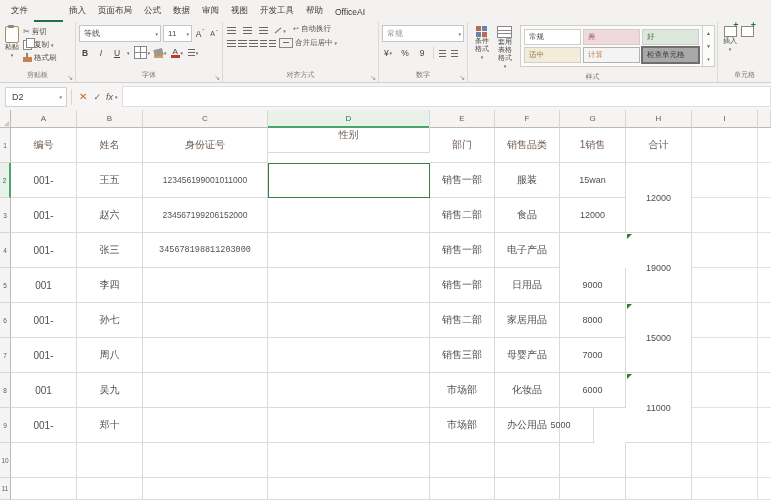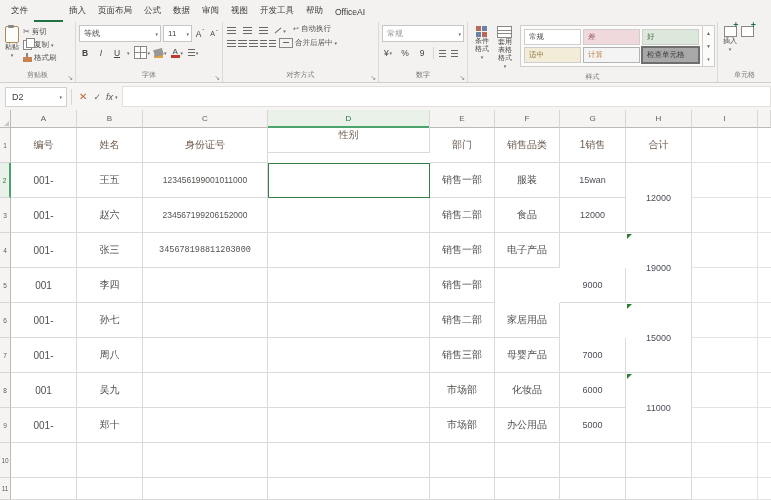--- a/index.html
+++ b/index.html
@@ -365,48 +365,50 @@
       <div class="cell" style="left: 77px; top: 123px; width: 66px; height: 35px;">张三</div>
       <div class="cell id" style="left: 143px; top: 123px; width: 125px; height: 35px; font-family: Liberation Mono, monospace;">345678198811203000</div>
       <div class="cell" style="left: 268px; top: 123px; width: 162px; height: 35px;"></div>
       <div class="cell" style="left: 430px; top: 123px; width: 65px; height: 35px;">销售一部</div>
       <div class="cell" style="left: 495px; top: 123px; width: 65px; height: 35px;">电子产品</div>
       <div class="cell" style="left: 11px; top: 158px; width: 66px; height: 35px;">001</div>
       <div class="cell" style="left: 77px; top: 158px; width: 66px; height: 35px;">李四</div>
       <div class="cell id" style="left: 143px; top: 158px; width: 125px; height: 35px;"></div>
       <div class="cell" style="left: 268px; top: 158px; width: 162px; height: 35px;"></div>
       <div class="cell" style="left: 430px; top: 158px; width: 65px; height: 35px;">销售一部</div>
+      <div class="cell" style="left: 495px; top: 158px; width: 65px; height: 35px;">日用品</div>
       <div class="cell num" style="left: 560px; top: 158px; width: 66px; height: 35px;">9000</div>
       <div class="cell" style="left: 11px; top: 193px; width: 66px; height: 35px;">001-</div>
       <div class="cell" style="left: 77px; top: 193px; width: 66px; height: 35px;">孙七</div>
       <div class="cell id" style="left: 143px; top: 193px; width: 125px; height: 35px;"></div>
       <div class="cell" style="left: 268px; top: 193px; width: 162px; height: 35px;"></div>
       <div class="cell" style="left: 430px; top: 193px; width: 65px; height: 35px;">销售二部</div>
       <div class="cell" style="left: 495px; top: 193px; width: 65px; height: 35px;">家居用品</div>
+      <div class="cell num" style="left: 560px; top: 193px; width: 66px; height: 35px;">8000</div>
       <div class="cell" style="left: 11px; top: 228px; width: 66px; height: 35px;">001-</div>
       <div class="cell" style="left: 77px; top: 228px; width: 66px; height: 35px;">周八</div>
       <div class="cell id" style="left: 143px; top: 228px; width: 125px; height: 35px;"></div>
       <div class="cell" style="left: 268px; top: 228px; width: 162px; height: 35px;"></div>
       <div class="cell" style="left: 430px; top: 228px; width: 65px; height: 35px;">销售三部</div>
       <div class="cell" style="left: 495px; top: 228px; width: 65px; height: 35px;">母婴产品</div>
       <div class="cell num" style="left: 560px; top: 228px; width: 66px; height: 35px;">7000</div>
       <div class="cell" style="left: 11px; top: 263px; width: 66px; height: 35px;">001</div>
       <div class="cell" style="left: 77px; top: 263px; width: 66px; height: 35px;">吴九</div>
       <div class="cell id" style="left: 143px; top: 263px; width: 125px; height: 35px;"></div>
       <div class="cell" style="left: 268px; top: 263px; width: 162px; height: 35px;"></div>
       <div class="cell" style="left: 430px; top: 263px; width: 65px; height: 35px;">市场部</div>
       <div class="cell" style="left: 495px; top: 263px; width: 65px; height: 35px;">化妆品</div>
       <div class="cell num" style="left: 560px; top: 263px; width: 66px; height: 35px;">6000</div>
       <div class="cell" style="left: 11px; top: 298px; width: 66px; height: 35px;">001-</div>
       <div class="cell" style="left: 77px; top: 298px; width: 66px; height: 35px;">郑十</div>
       <div class="cell id" style="left: 143px; top: 298px; width: 125px; height: 35px;"></div>
       <div class="cell" style="left: 268px; top: 298px; width: 162px; height: 35px;"></div>
       <div class="cell" style="left: 430px; top: 298px; width: 65px; height: 35px;">市场部</div>
       <div class="cell" style="left: 495px; top: 298px; width: 65px; height: 35px;">办公用品</div>
-      <div class="cell num" style="left: 560px; top: 298px; width: 66px; height: 35px;">5000</div>
+      <div class="cell num" style="left: 528px; top: 298px; width: 66px; height: 35px;">5000</div>
       <div class="cell" style="left: 11px; top: 333px; width: 66px; height: 35px;"></div>
       <div class="cell" style="left: 77px; top: 333px; width: 66px; height: 35px;"></div>
       <div class="cell" style="left: 143px; top: 333px; width: 125px; height: 35px;"></div>
       <div class="cell" style="left: 268px; top: 333px; width: 162px; height: 35px;"></div>
       <div class="cell" style="left: 430px; top: 333px; width: 65px; height: 35px;"></div>
       <div class="cell" style="left: 495px; top: 333px; width: 65px; height: 35px;"></div>
       <div class="cell" style="left: 560px; top: 333px; width: 66px; height: 35px;"></div>
       <div class="cell" style="left: 626px; top: 333px; width: 66px; height: 35px;"></div>
       <div class="cell" style="left: 11px; top: 368px; width: 66px; height: 22px;"></div>
       <div class="cell" style="left: 77px; top: 368px; width: 66px; height: 22px;"></div>

